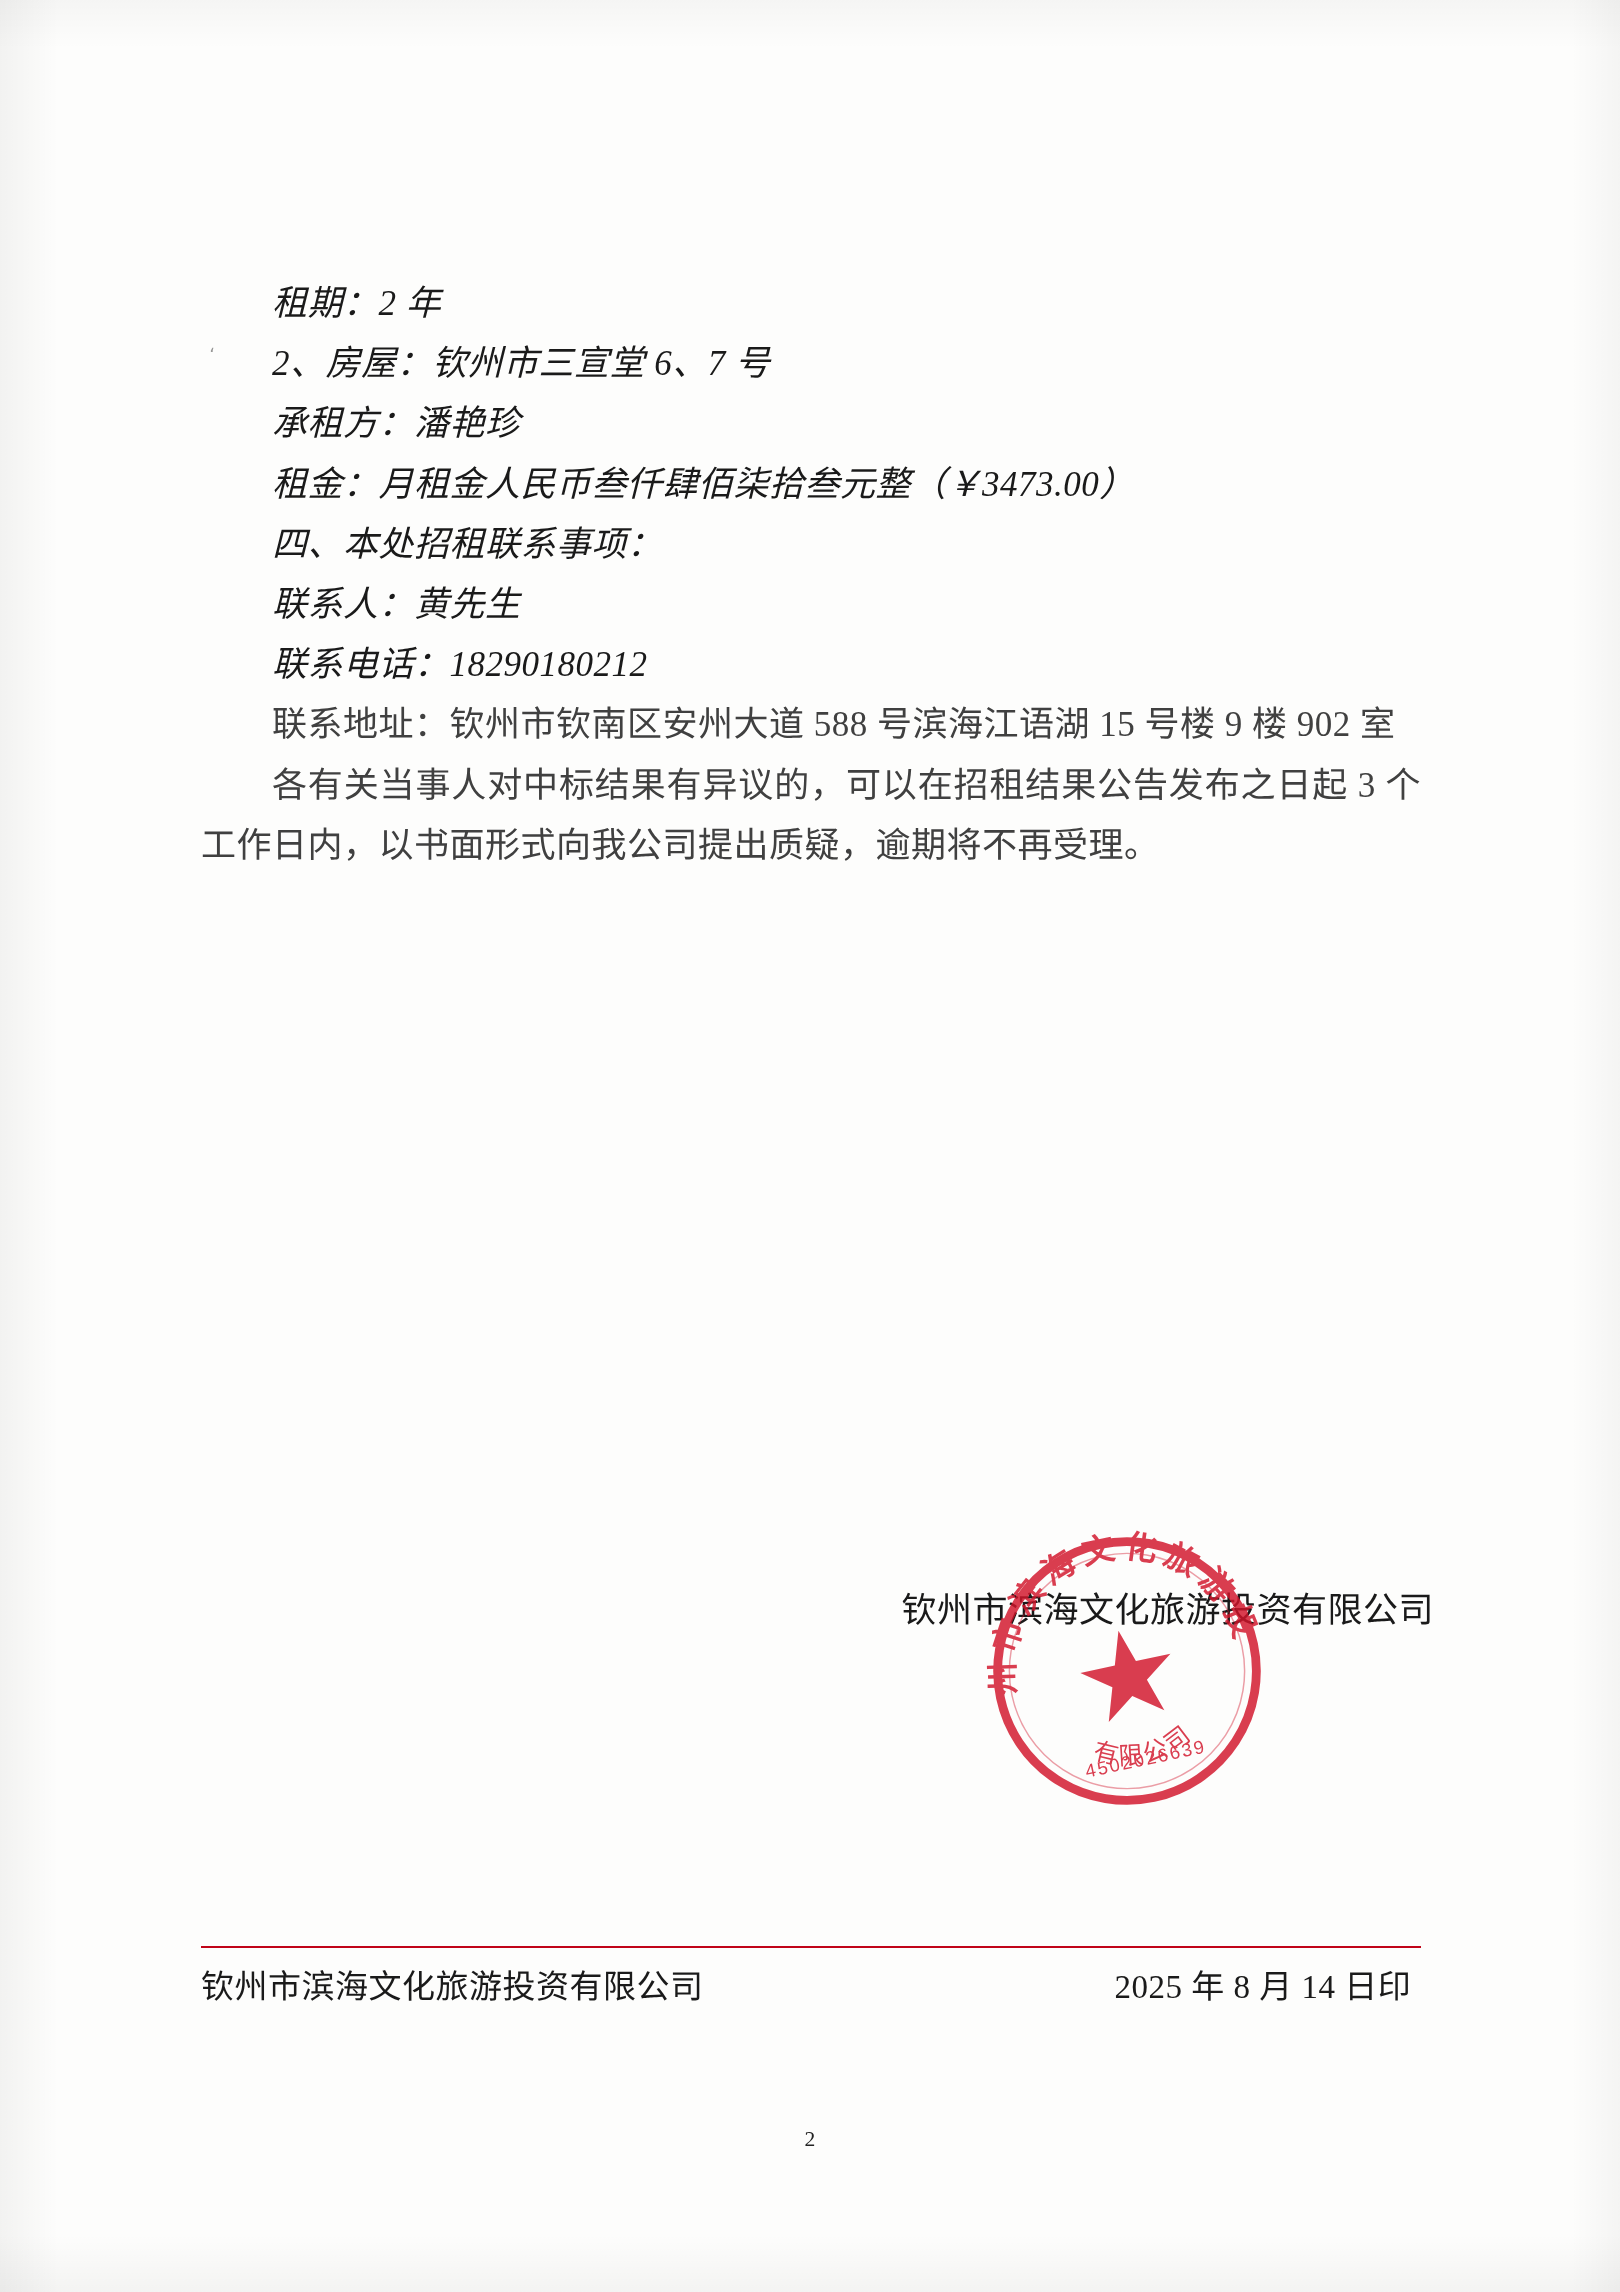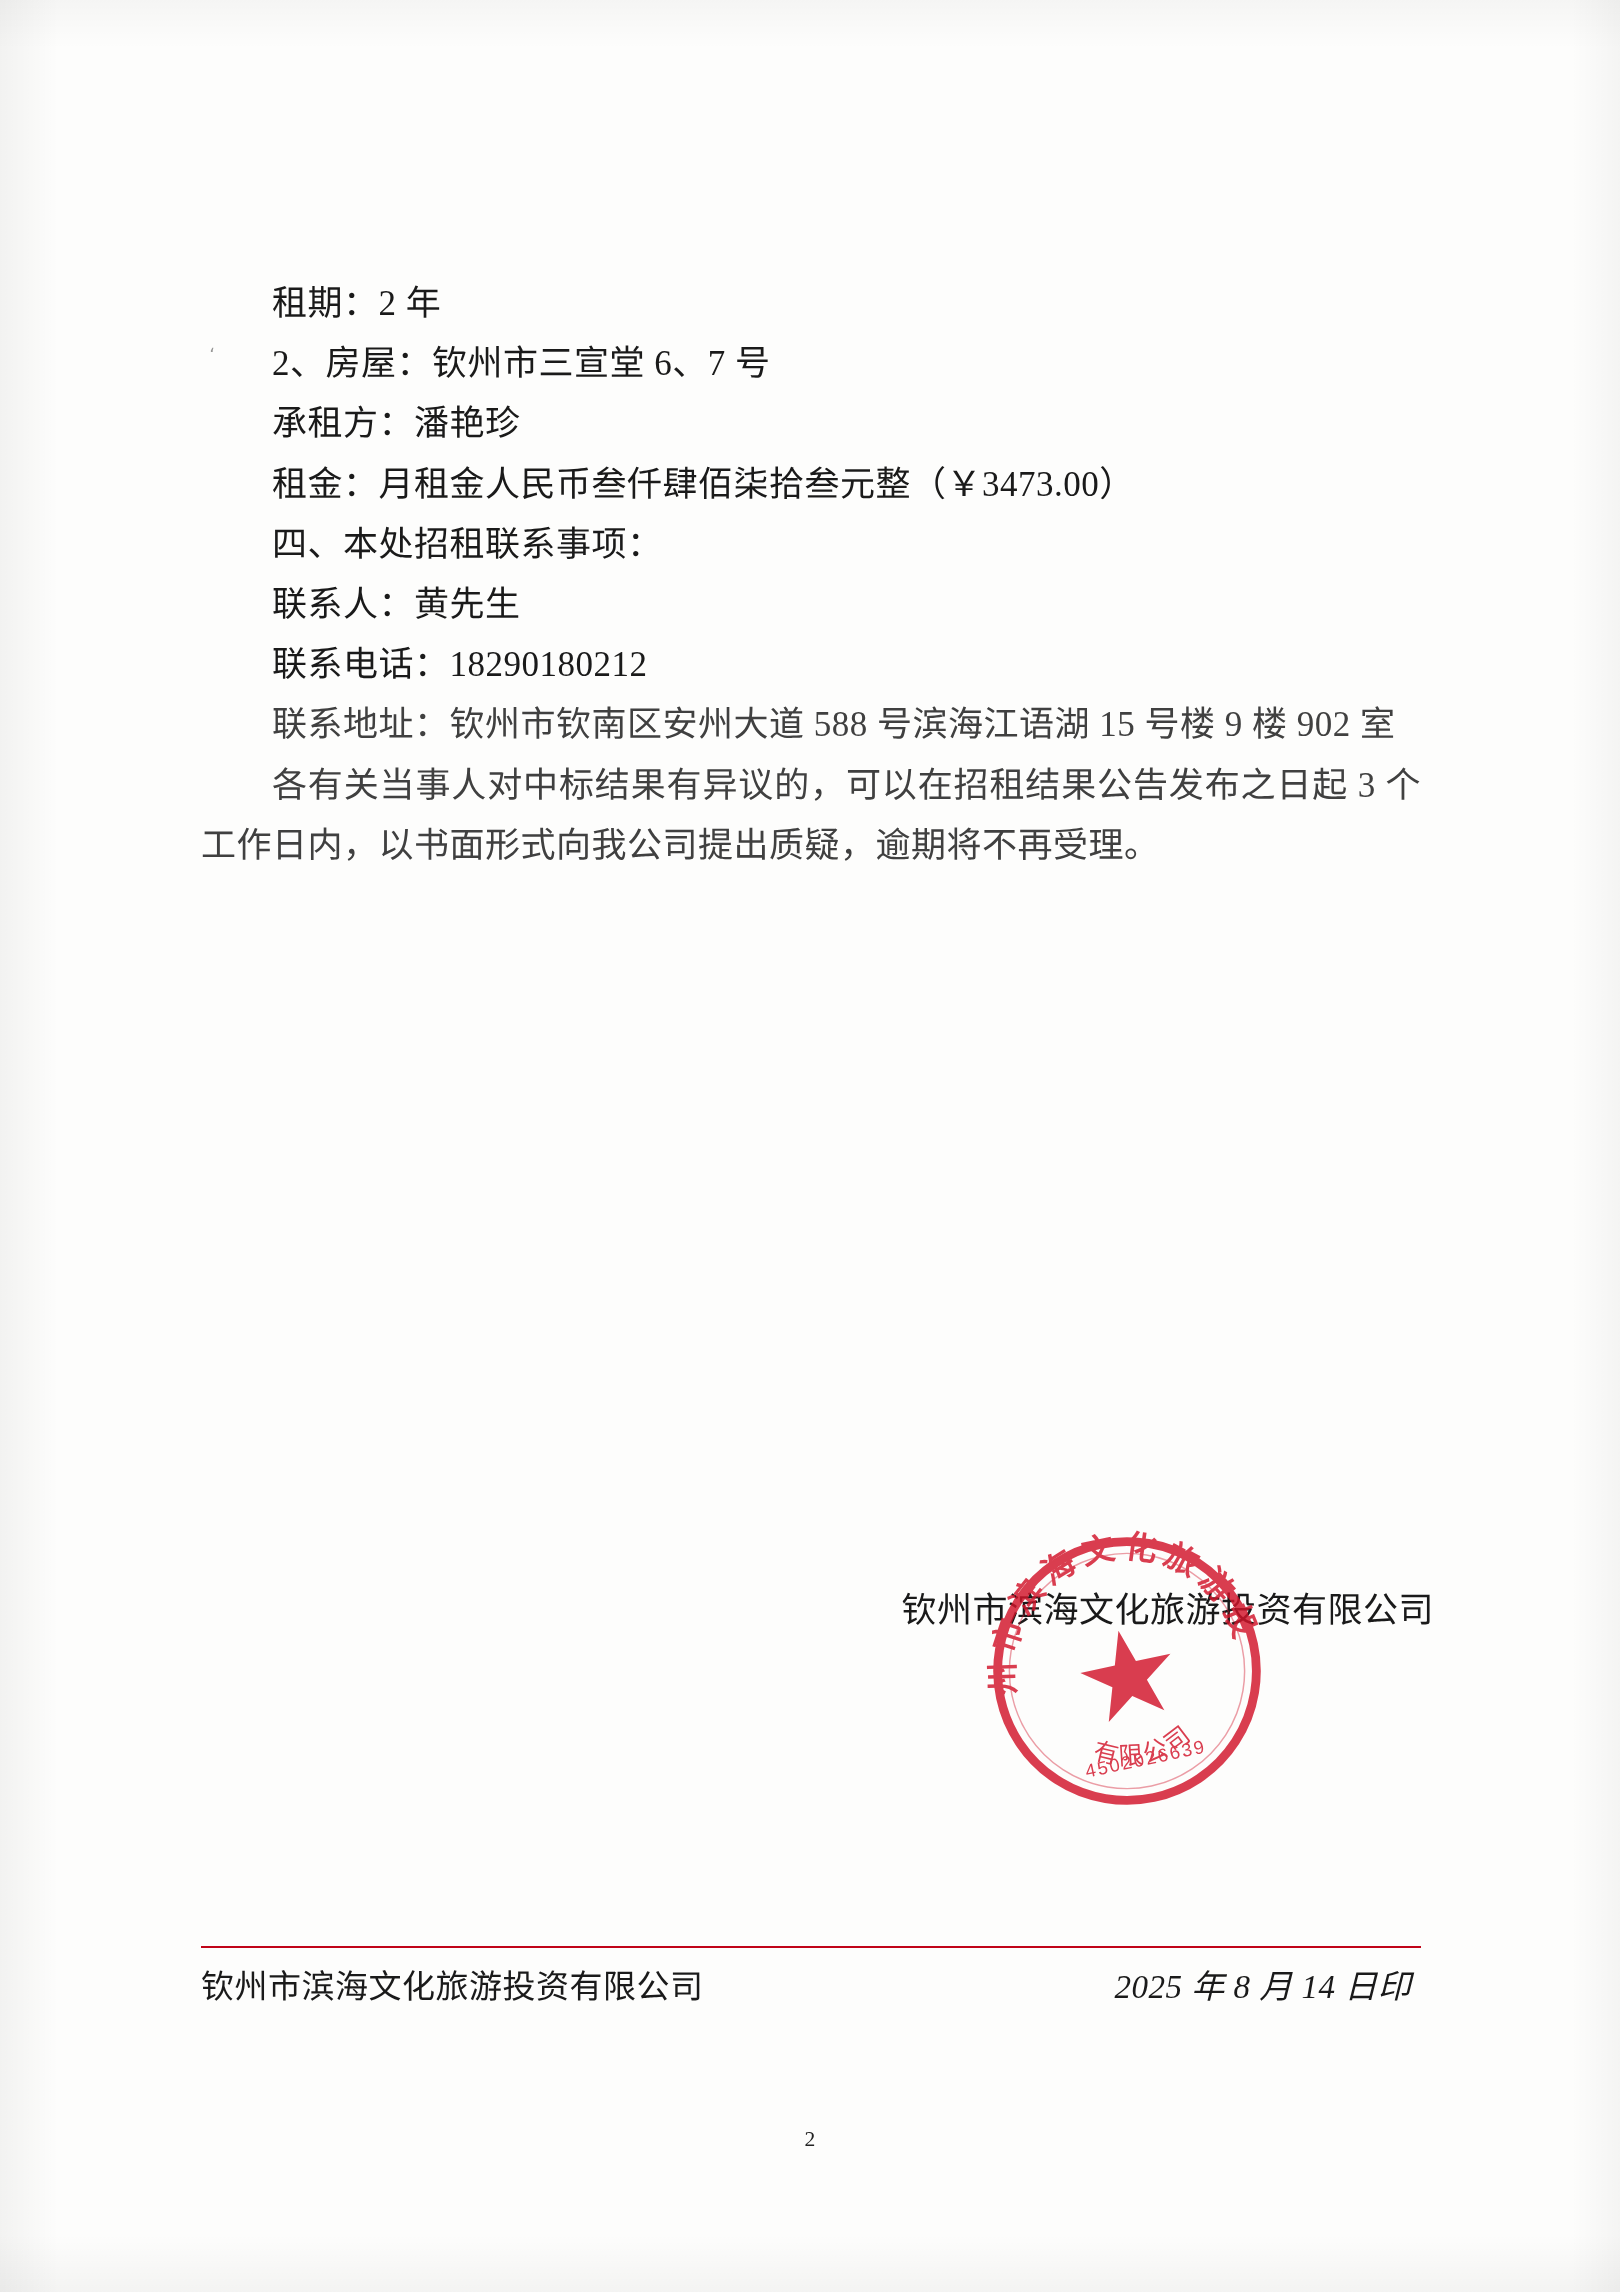--- a/index.html
+++ b/index.html
@@ -39,20 +39,21 @@
   }
   .line {
     font-size: 35px;
     line-height: 1.72;
     color: #1a1a1a;
     letter-spacing: 0.5px;
     white-space: pre-wrap;
   }
   .indent {
     text-indent: 71px;
+    font-style: italic;
   }
   .para {
     font-size: 35px;
     line-height: 1.72;
     color: #404040;
     letter-spacing: 0.5px;
     text-indent: 71px;
     text-align: justify;
   }
   .signature-block {
@@ -102,21 +103,20 @@
     width: 1220px;
     display: flex;
     justify-content: space-between;
     align-items: baseline;
     font-size: 33px;
     color: #1a1a1a;
     letter-spacing: 0.5px;
   }
   .footer-right {
     padding-right: 9.8px;
-    font-style: italic;
   }
   .page-number {
     position: absolute;
     left: 0;
     right: 0;
     top: 2127px;
     text-align: center;
     font-size: 21.6px;
     color: #222;
   }

